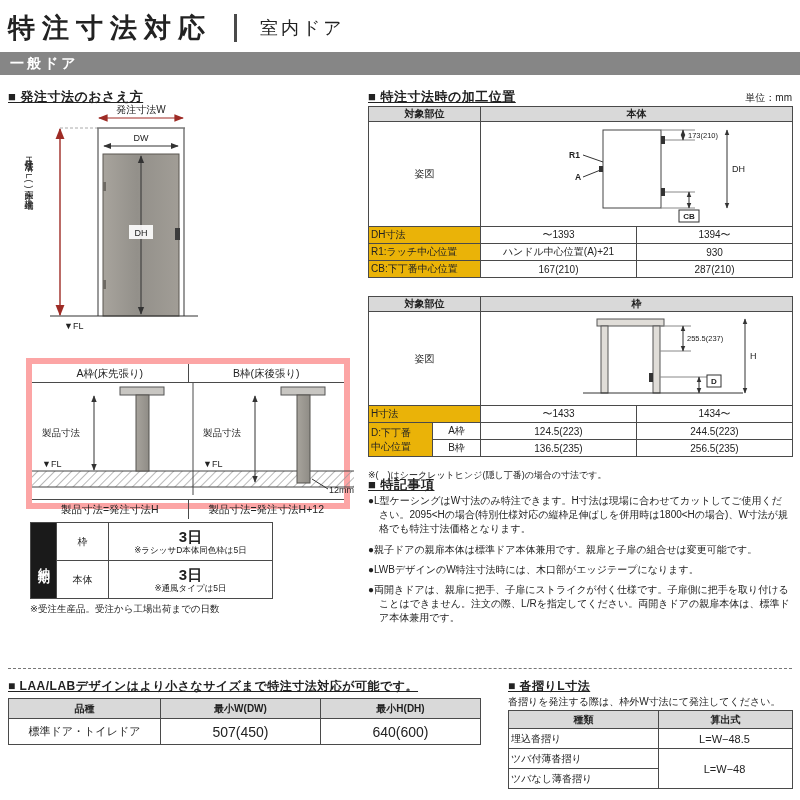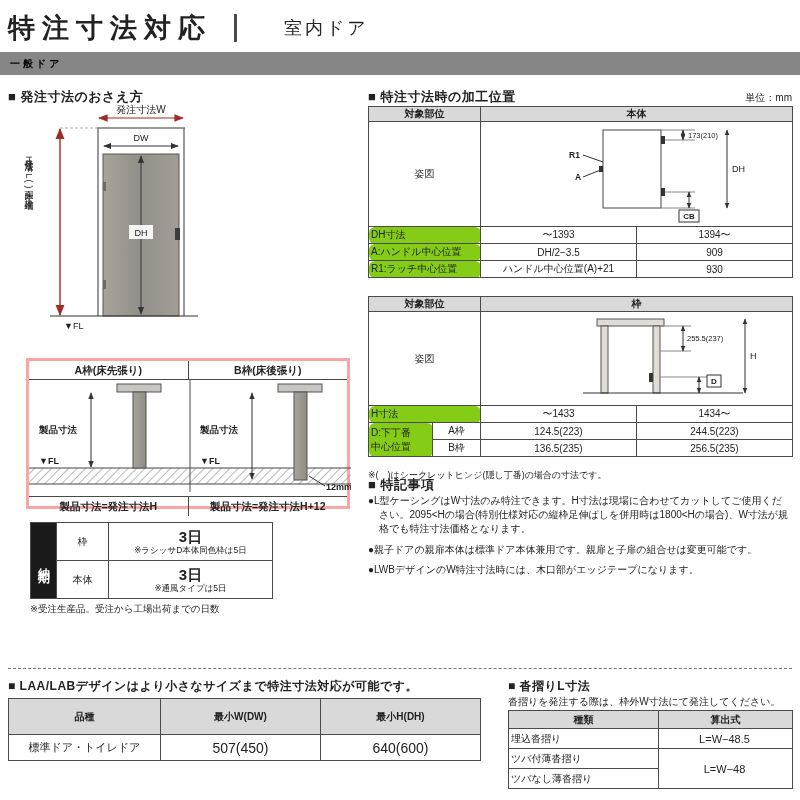--- a/index.html
+++ b/index.html
@@ -2,48 +2,48 @@
 <html><head>
 <meta charset="utf-8">
 <style>
   * { margin:0; padding:0; box-sizing:border-box; }
   html,body { width:800px; height:800px; }
   body {
     position:relative; overflow:hidden; background:#fff; color:#222;
     font-family:"Liberation Sans","DejaVu Sans",sans-serif;
   }
   .abs { position:absolute; }
-  .h-sec { font-size:13px; font-weight:700; letter-spacing:0.5px; }
+  .h-sec { font-size:13px; font-weight:700; letter-spacing:0.5px;text-decoration:underline; }
 
   
   .page-title { font-size:27px; font-weight:700; letter-spacing:7px; display:inline-block; vertical-align:middle; }
   .hdr-div { display:inline-block; width:3px; height:28px; background:#4a4a4a; margin:0 18px; vertical-align:middle; }
-  .page-sub { font-size:18px; letter-spacing:3px; display:inline-block; vertical-align:middle;margin-left:24px; }
-  .band { left:0; top:52px; width:800px; height:23px; background:#868686; color:#000000;
-          font-size:10px; font-weight:700; line-height:23px; padding-left:10px; letter-spacing:3px; }
+  .page-sub { font-size:18px; letter-spacing:3px; display:inline-block; vertical-align:middle; }
+  .band { left:0; top:52px; width:800px; height:23px; background:#868686; color:#ffffff;
+          font-size:14px; font-weight:700; line-height:23px; padding-left:10px; letter-spacing:3px; }
 
   
   table.t { border-collapse:collapse; table-layout:fixed; background:#fff; }
   table.t th, table.t td { border:1px solid #4a4a4a; font-size:10px; padding:0 2px; vertical-align:middle; }
   table.t th { background:#d9d9d9; font-weight:700; text-align:center; }
   td.c { text-align:center; }
-  td.lbl { text-align:left; padding-left:4px; background:#84cc16;border-radius:6px; }
+  td.lbl { text-align:left; padding-left:4px; background:#eab308; }
   td.figlabel { text-align:center; background:#fff; }
   .tbl-note { font-size:9px; color:#222; margin-top:12px; }
 
   
   svg text { fill:#222; font-family:"Liberation Sans","DejaVu Sans",sans-serif; }
   .d10 { font-size:10px; } .d95 { font-size:9.5px; } .d9 { font-size:9px; }
   .d85 { font-size:8.5px; font-weight:700; } .d8 { font-size:8px; font-weight:700; } .d75 { font-size:7.5px; }
 
   
   .vlabel { writing-mode:vertical-rl; font-size:9px; letter-spacing:1px; color:#222; }
 
   
-  .panels { border:3px solid #fca5a5;font-weight:bold; }
+  .panels { border:6px solid #fca5a5; }
   .panels .hd-row { display:flex; border-bottom:1px solid #4a4a4a; }
   .panels .hd-cell { flex:1; text-align:center; font-size:10.5px; line-height:18px; height:18px; }
   .panels .hd-cell:first-child { border-right:1px solid #4a4a4a; }
   .panels .fm-row { display:flex; border-top:1px solid #4a4a4a; }
   .panels .fm-cell { flex:1; text-align:center; font-size:10.5px; line-height:19px; height:19px; }
   .panels .fm-cell:first-child { border-right:1px solid #4a4a4a; }
 
   
   .del td { height:38px; }
   .del-label { background:#1a1a1a; color:#fff; text-align:center; }
@@ -52,21 +52,21 @@
   .days { font-size:15px; font-weight:700; text-align:center; line-height:17px; }
   .dnote { font-size:8.5px; text-align:center; line-height:10px; }
   .footnote { font-size:9.5px; margin-top:4px; }
 
   
   .bullets { width:424px; }
   .bullet { font-size:10px; line-height:1.42; padding-left:11px; text-indent:-11px; margin-bottom:6px; }
 
   
   .divider { left:8px; top:668px; width:784px; border-top:1px dashed #777; height:0; }
-  .laa th { height:36px; font-size:11px; }
+  .laa th { height:20px; font-size:11px; }
   .laa td { height:26px; }
   .laa .name { font-size:11px; text-align:center;font-family:Liberation Serif, serif; }
   .laa .big { font-size:14px; text-align:center; }
   .kutsu th { height:18px; font-size:10.5px; }
   .kutsu td { height:20px; font-size:10.5px; padding-left:5px; }
   .kutsu td.c { text-align:center; font-size:11px; padding-left:0; }
   .unit { font-size:10px; }
 </style>
 </head>
 <body>
@@ -234,28 +234,28 @@
           <text x="206" y="97" class="d8" text-anchor="middle">CB</text>
         </svg>
       </td>
     </tr>
     <tr style="height:17px;">
       <td class="lbl">DH寸法</td>
       <td class="c">〜1393</td>
       <td class="c">1394〜</td>
     </tr>
     <tr style="height:17px;">
-      <td class="lbl">A:ハンドル中心位置</td>
-      <td class="c">DH/2−3.5</td>
-      <td class="c">909</td>
-    </tr>
-    <tr style="height:17px;">
       <td class="lbl">R1:ラッチ中心位置</td>
       <td class="c">ハンドル中心位置(A)+21</td>
       <td class="c">930</td>
+    </tr>
+    <tr style="height:17px;">
+      <td class="lbl">CB:下丁番中心位置</td>
+      <td class="c">167(210)</td>
+      <td class="c">287(210)</td>
     </tr>
   </tbody>
     </table>
 </div>
 
 <div class="abs" style="left:368px; top:296px;">
   <table class="t" style="width:424px;">
     <colgroup>
         <col style="width:64px">
         <col style="width:48px">
@@ -316,20 +316,21 @@
   </tbody>
     </table>
   <div class="tbl-note">※(　)はシークレットヒンジ(隠し丁番)の場合の寸法です。</div>
 </div>
 
 <div class="abs h-sec" style="left:368px; top:476px;">■ 特記事項</div>
 <div class="abs bullets" style="left:368px; top:494px;">
   <div class="bullet">●L型ケーシングはW寸法のみ特注できます。H寸法は現場に合わせてカットしてご使用ください。2095&lt;Hの場合(特別仕様対応の縦枠足伸ばしを併用時は1800&lt;Hの場合)、W寸法が規格でも特注寸法価格となります。</div>
   <div class="bullet">●親子ドアの親扉本体は標準ドア本体兼用です。親扉と子扉の組合せは変更可能です。</div>
   <div class="bullet">●LWBデザインのW特注寸法時には、木口部がエッジテープになります。</div>
+  <div class="bullet">●両開きドアは、親扉に把手、子扉にストライクが付く仕様です。子扉側に把手を取り付けることはできません。注文の際、L/Rを指定してください。両開きドアの親扉本体は、標準ドア本体兼用です。</div>
 </div>
 
 <div class="abs divider"></div>
 
 <div class="abs h-sec" style="left:8px; top:678px; font-size:12px;">■ LAA/LABデザインはより小さなサイズまで特注寸法対応が可能です。</div>
 <table class="t laa abs" style="left:8px; top:698px; width:472px;">
   <colgroup>
       <col style="width:152px">
       <col style="width:160px">
       <col style="width:160px">

